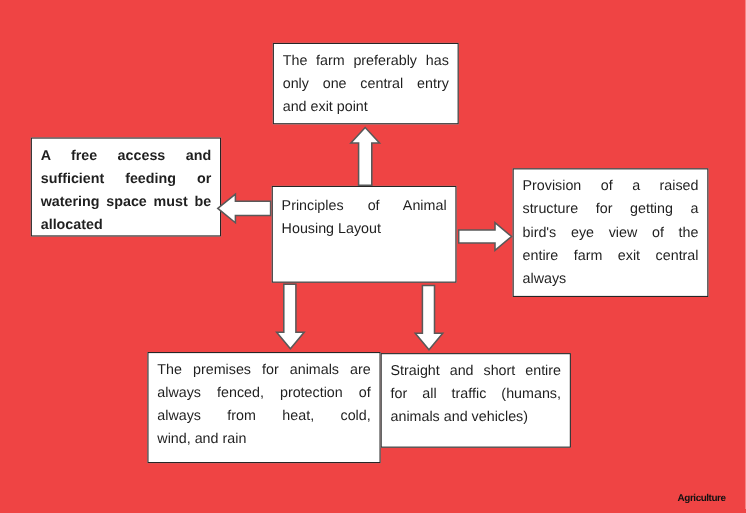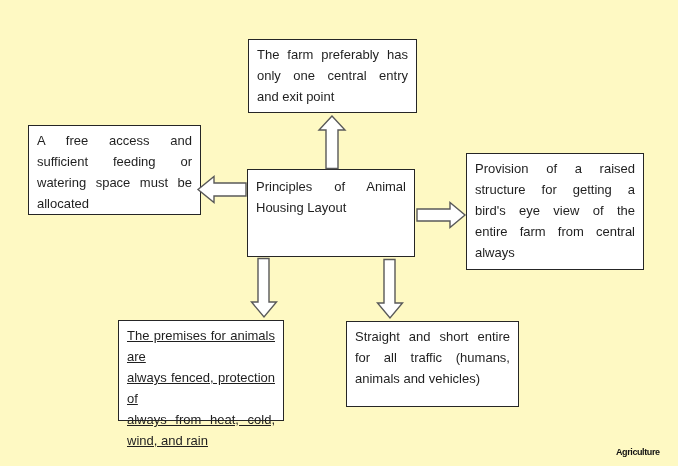--- a/index.html
+++ b/index.html
@@ -5,21 +5,21 @@
   html, body {
     margin: 0;
     padding: 0;
     background: #ffffff;
     font-family: "Liberation Sans", "DejaVu Sans", sans-serif;
   }
   #canvas {
     position: relative;
     width: 678px;
     height: 466px;
-    background: #fef9c3;
+    background: #ef4444;
     overflow: hidden;
   }
   .dbox {
     position: absolute;
     box-sizing: border-box;
     border: 1.5px solid #262626;
     background: #ffffff;
     padding: 4px 8px;
     color: #1f1f1f;
     font-size: 13px;
@@ -47,24 +47,24 @@
     left: 616px;
     top: 447px;
     width: 58px;
     font-size: 9px;
     font-weight: bold;
     letter-spacing: -0.4px;
     color: #111111;
   }
   
   #box-top          { left: 248px; top: 39px;  width: 169px; height: 74px; }
-  #box-left         { left: 28px;  top: 125px; width: 173px; height: 90px; }
+  #box-left         { left: 28px;  top: 125px; width: 173px; height: 90px; font-weight: bold; }
   #box-center       { left: 247px; top: 169px; width: 168px; height: 88px; padding-top: 6px; }
   #box-right        { left: 466px; top: 153px; width: 178px; height: 117px; }
-  #box-bottom-left  { left: 118px; top: 320px; width: 166px; height: 101px; text-decoration: underline; }
+  #box-bottom-left  { left: 134px; top: 320px; width: 212px; height: 101px; }
   #box-bottom-right { left: 346px; top: 321px; width: 173px; height: 86px; }
   #arrow-up         { left: 317px; top: 114px; }
   #arrow-left       { left: 196px; top: 175px; }
   #arrow-right      { left: 416px; top: 201px; }
   #arrow-down-left  { left: 250px; top: 257px; }
   #arrow-down-right { left: 376px; top: 258px; }
 </style>
 </head>
 <body>
 
@@ -92,21 +92,21 @@
         <div class="jline">Principles of Animal</div>
         <div class="jline last">Housing Layout</div>
       </div>
   </div>
 
   <div class="dbox" id="box-right">
     <div>
         <div class="jline">Provision of a raised</div>
         <div class="jline">structure for getting a</div>
         <div class="jline">bird's eye view of the</div>
-        <div class="jline">entire farm from central</div>
+        <div class="jline">entire farm exit central</div>
         <div class="jline last">always</div>
       </div>
   </div>
 
   <div class="dbox" id="box-bottom-left">
     <div>
         <div class="jline">The premises for animals are</div>
         <div class="jline">always fenced, protection of</div>
         <div class="jline">always from heat, cold,</div>
         <div class="jline last">wind, and rain</div>

